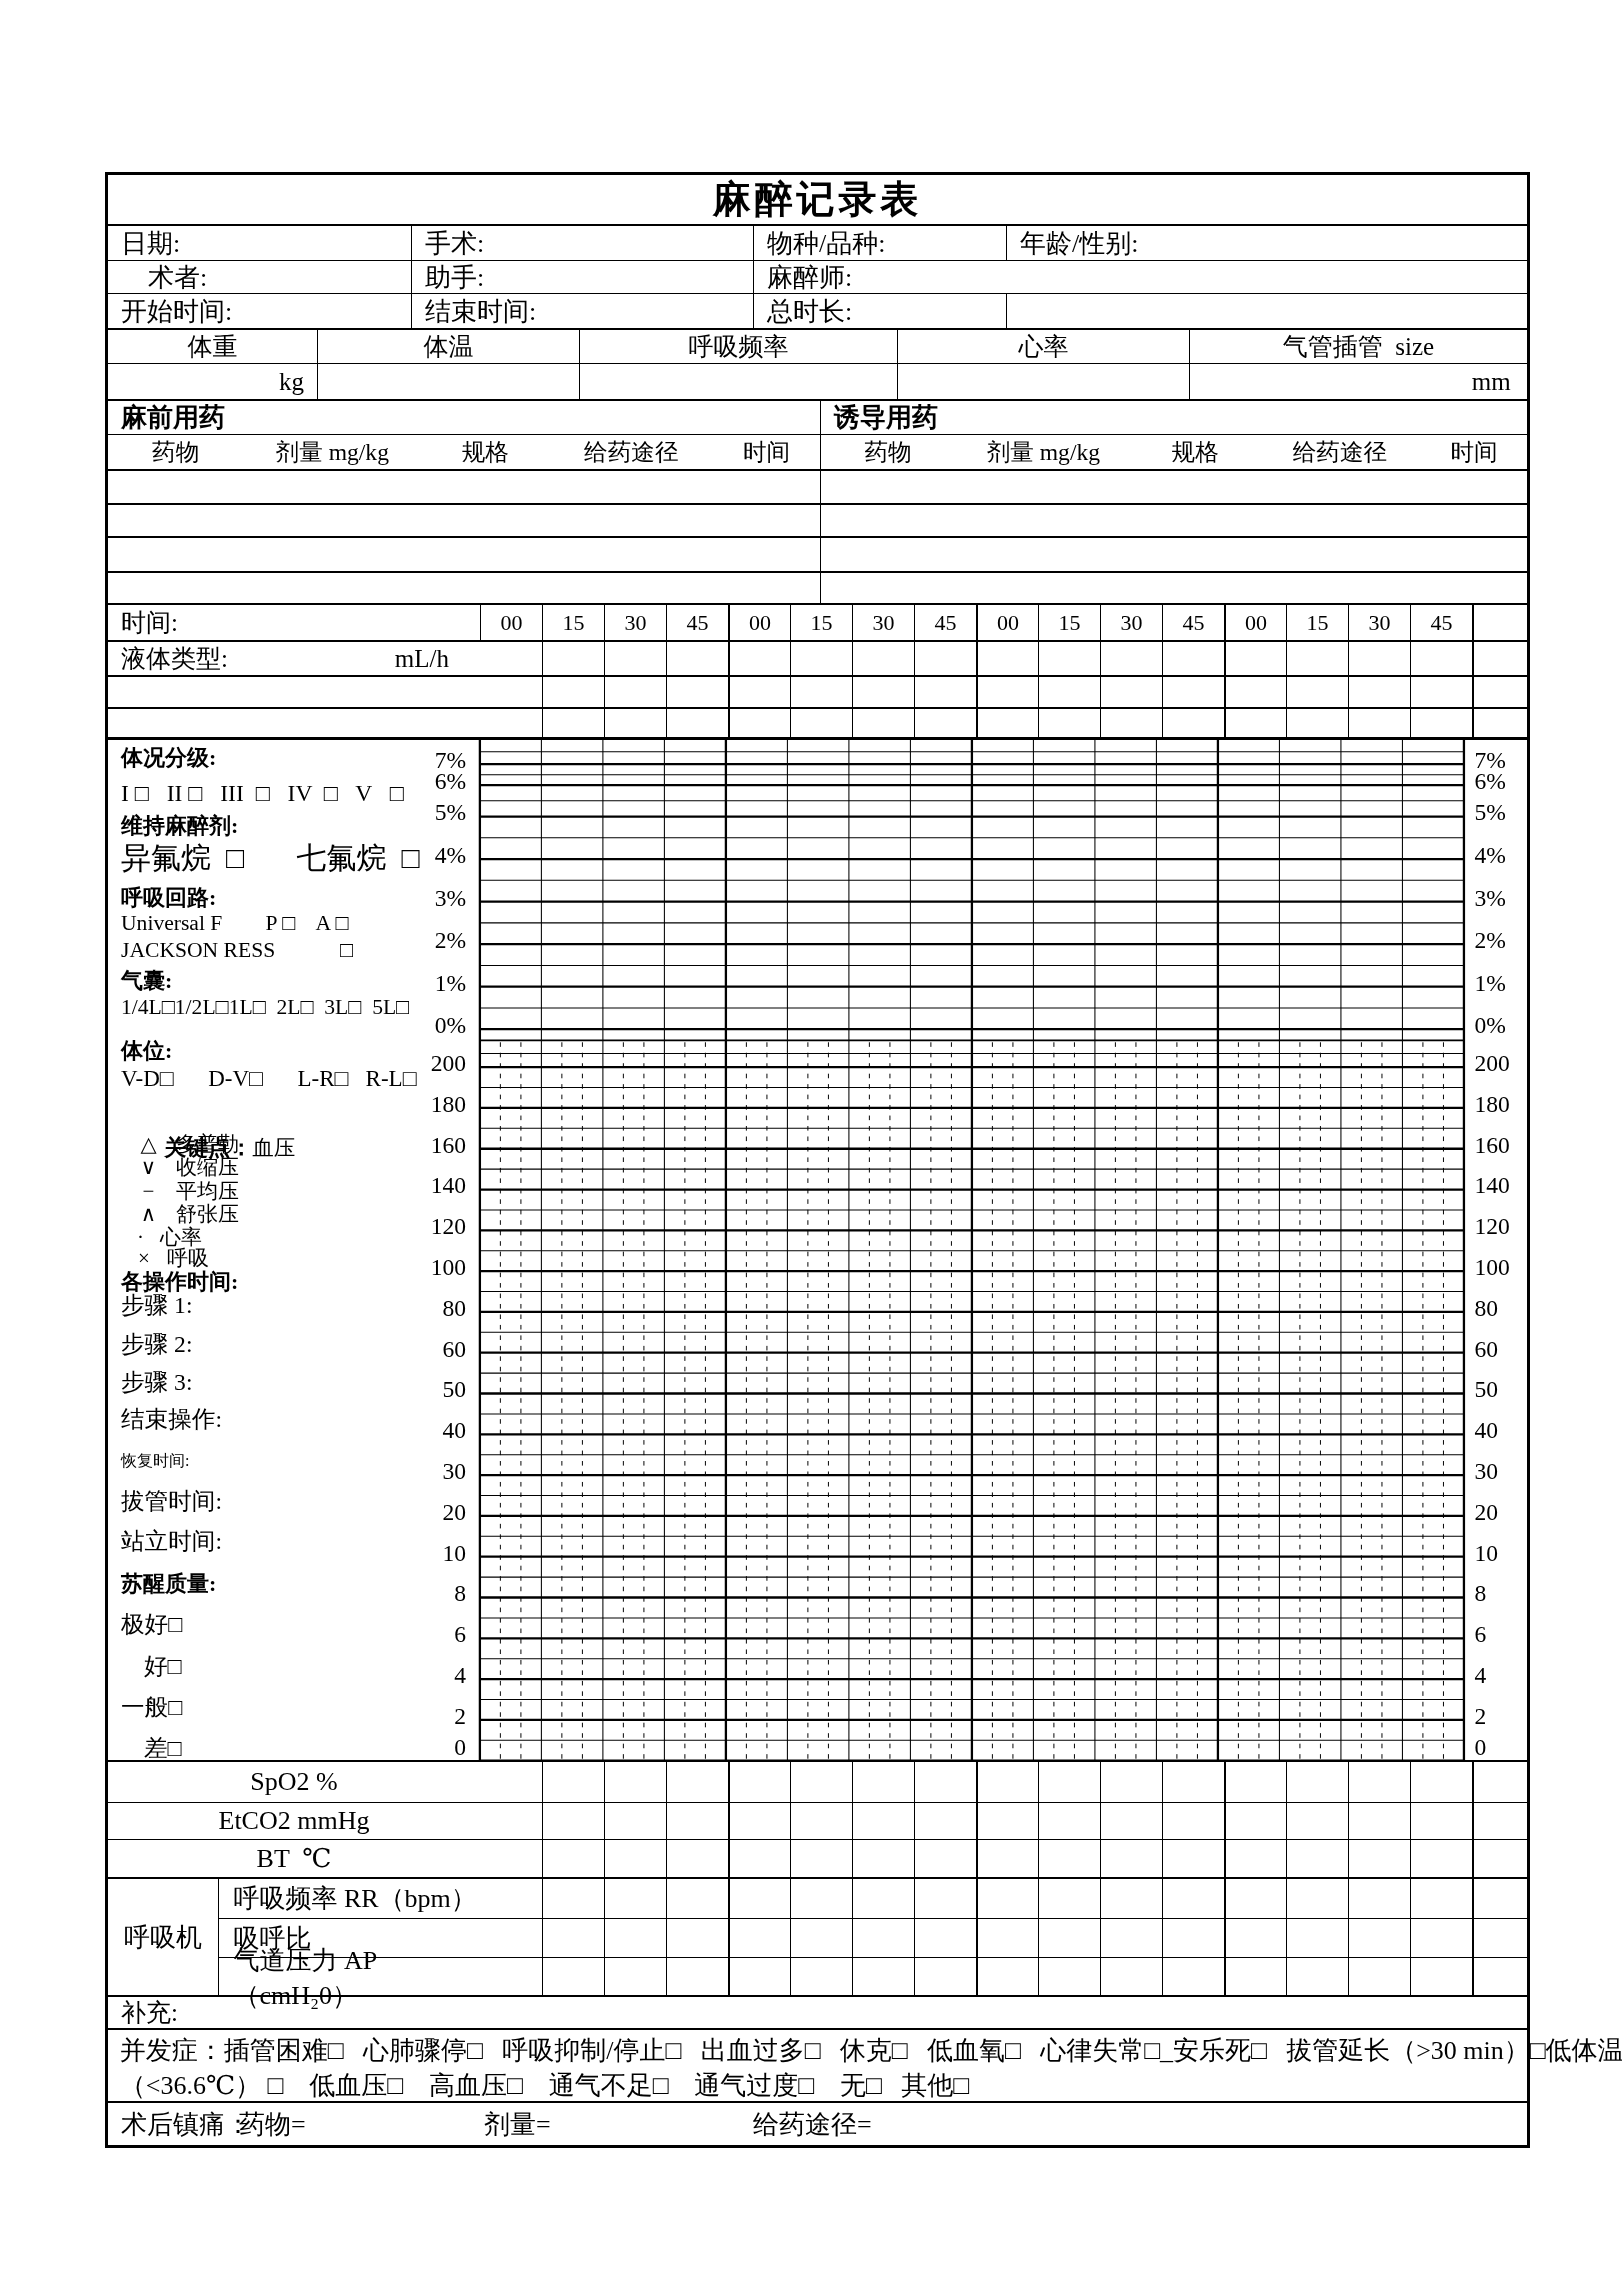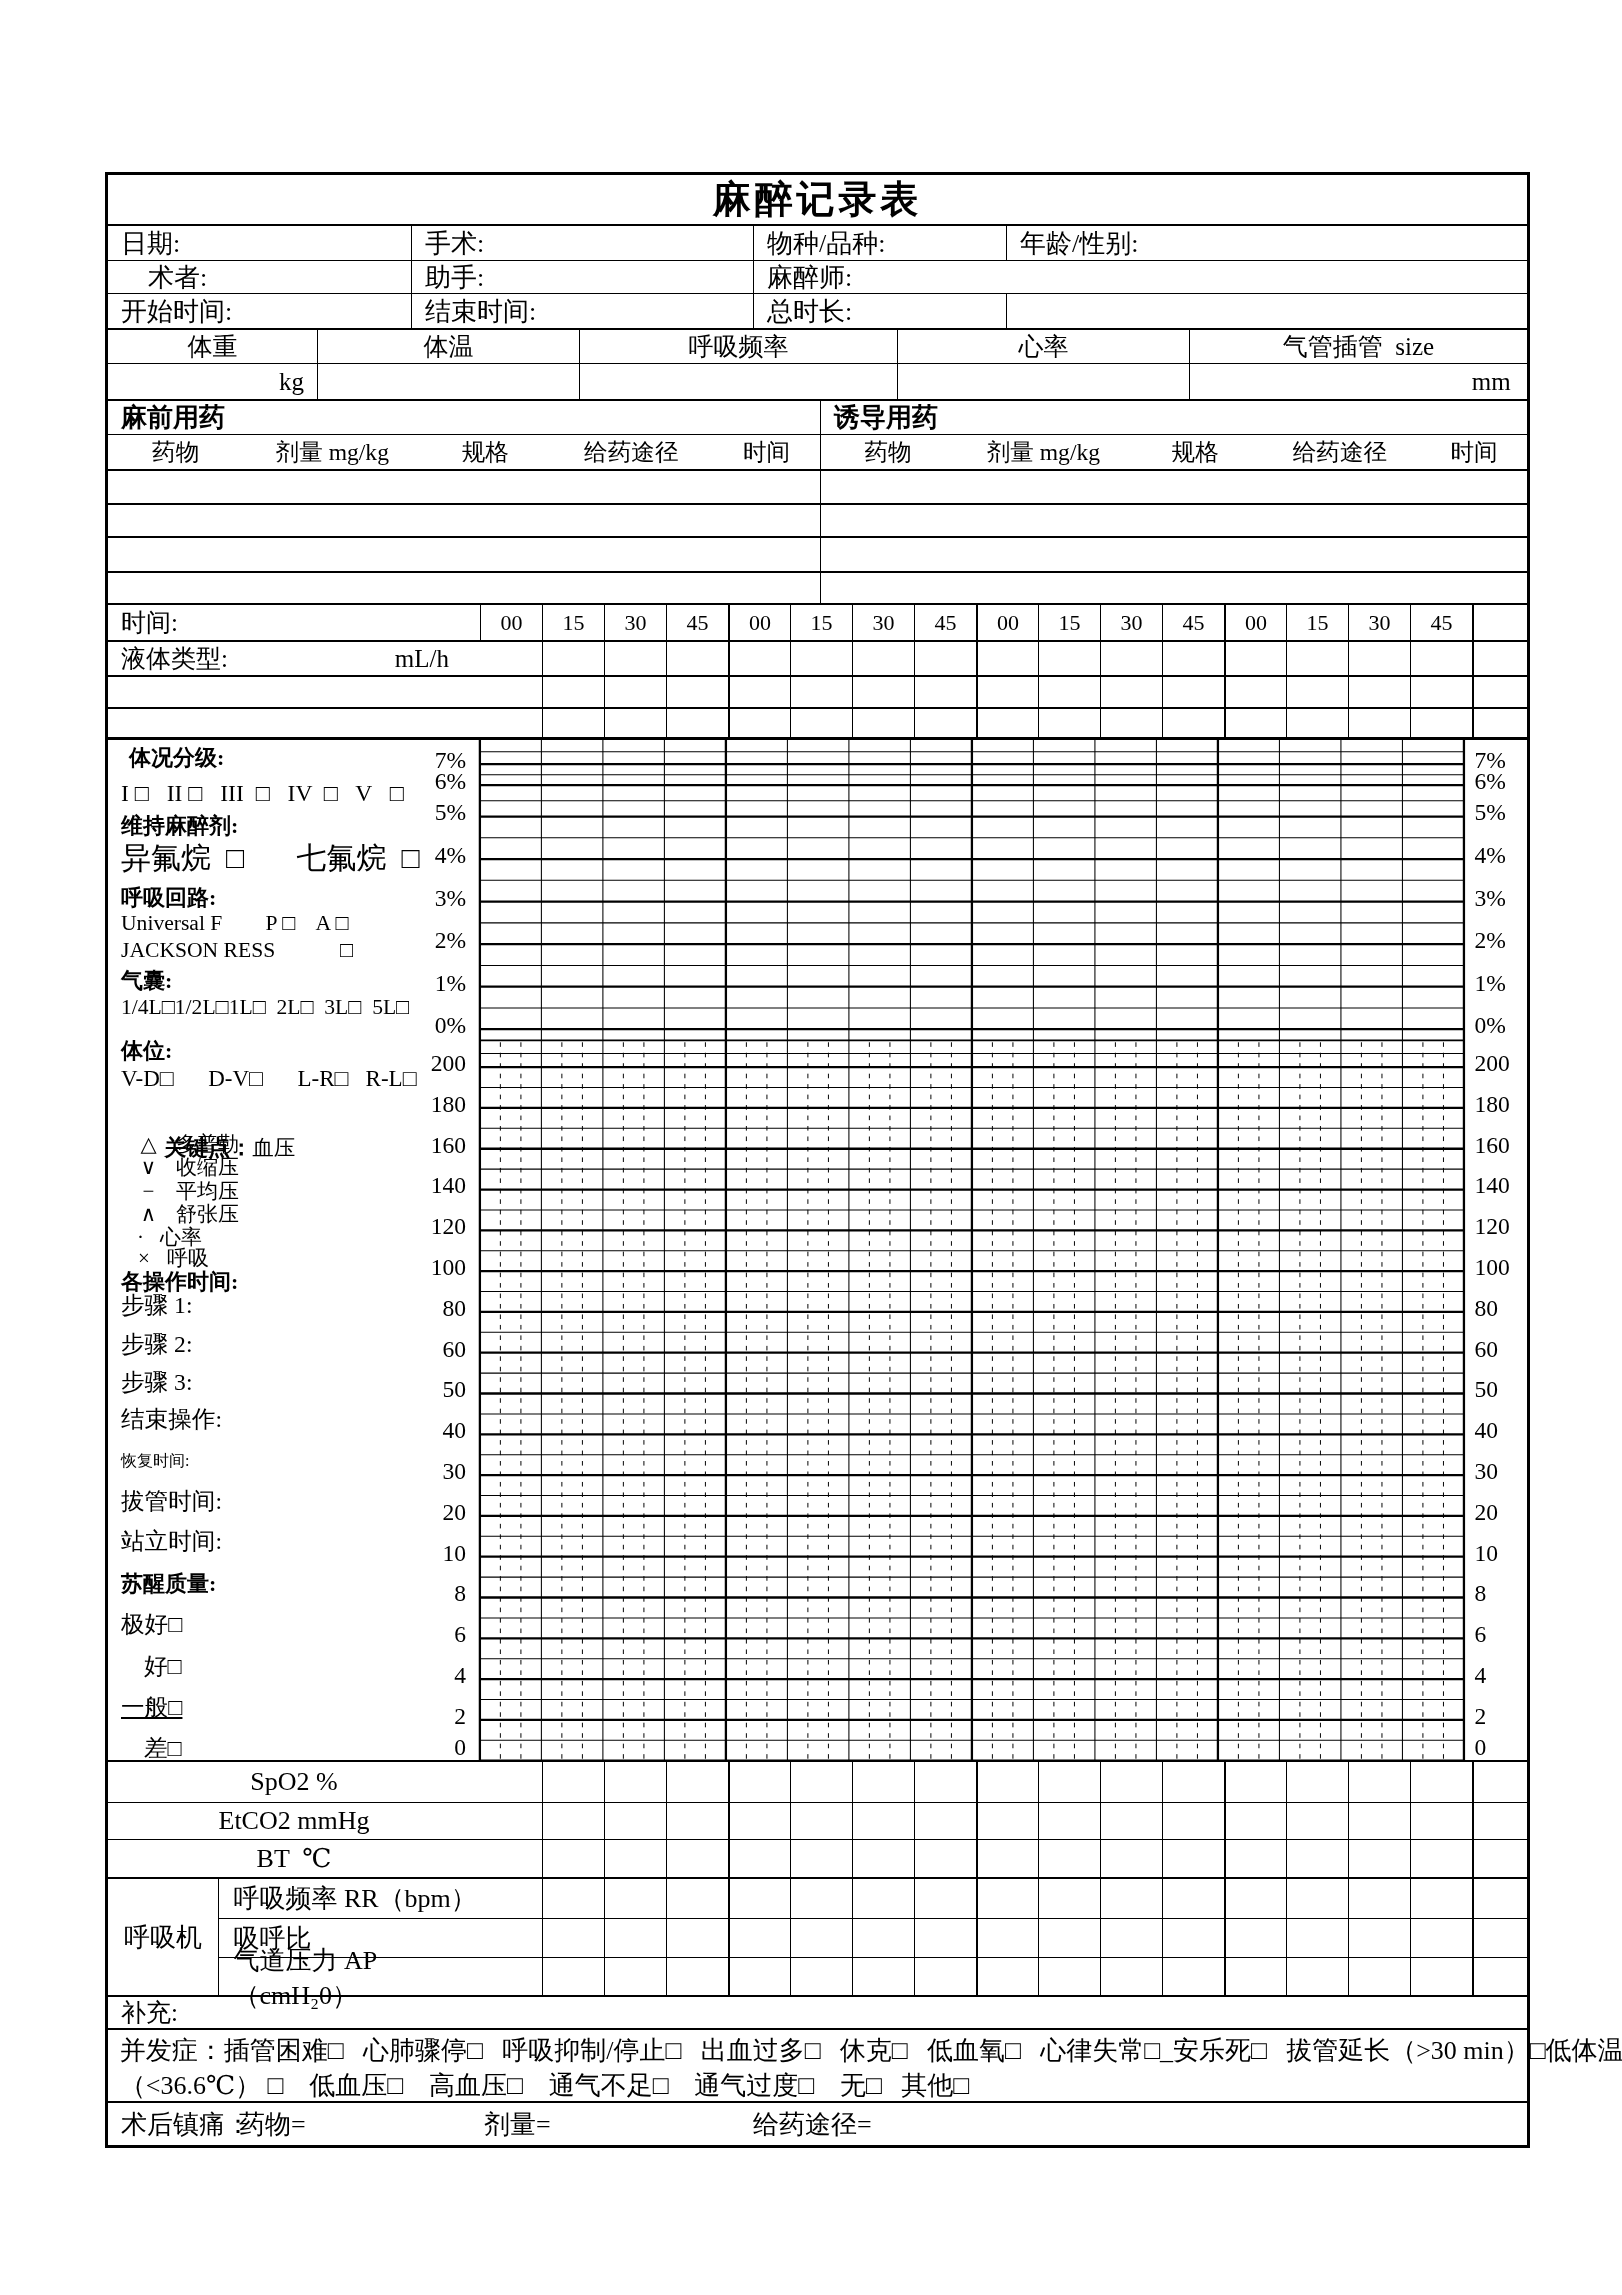--- a/index.html
+++ b/index.html
@@ -359,21 +359,21 @@
             <line x1="1727.3" y1="462" x2="1727.3" y2="1562" stroke="#000" stroke-width="1.5" stroke-dasharray="7,9"></line>
             <line x1="1758.7" y1="462" x2="1758.7" y2="1562" stroke="#000" stroke-width="1.5" stroke-dasharray="7,9"></line>
             <line x1="1821.3" y1="462" x2="1821.3" y2="1562" stroke="#000" stroke-width="1.5" stroke-dasharray="7,9"></line>
             <line x1="1852.7" y1="462" x2="1852.7" y2="1562" stroke="#000" stroke-width="1.5" stroke-dasharray="7,9"></line>
             <line x1="1915.3" y1="462" x2="1915.3" y2="1562" stroke="#000" stroke-width="1.5" stroke-dasharray="7,9"></line>
             <line x1="1946.7" y1="462" x2="1946.7" y2="1562" stroke="#000" stroke-width="1.5" stroke-dasharray="7,9"></line>
             <line x1="2009.3" y1="462" x2="2009.3" y2="1562" stroke="#000" stroke-width="1.5" stroke-dasharray="7,9"></line>
             <line x1="2040.7" y1="462" x2="2040.7" y2="1562" stroke="#000" stroke-width="1.5" stroke-dasharray="7,9"></line>
           </svg></div>
 
-      <div class="sb sbt" style="top:3.3px;margin-left:8px;">体况分级:</div>
+      <div class="sb sbt" style="top:3.3px;">体况分级:</div>
       <div class="sb" style="top:39px;font-size:23.6px;">I □   II □   III  □   IV  □   V   □</div>
       <div class="sb sbt" style="top:71px;">维持麻醉剂:</div>
       <div class="sb" style="top:99px;font-size:30px;height:37px;line-height:37px;">异氟烷  □       七氟烷  □</div>
       <div class="sb sbt" style="top:143px;">呼吸回路:</div>
       <div class="sb" style="top:169px;">Universal F        P □    A □</div>
       <div class="sb" style="top:196px;">JACKSON RESS            □</div>
       <div class="sb sbt" style="top:226px;">气囊:</div>
       <div class="sb" style="top:253px;">1/4L□1/2L□1L□  2L□  3L□  5L□</div>
       <div class="sb sbt" style="top:296px;">体位:</div>
       <div class="sb" style="top:324px;font-size:23px;">V-D□      D-V□      L-R□   R-L□</div>
@@ -392,21 +392,21 @@
       <div class="sb" style="top:551px;font-size:23.6px;">步骤 1:</div>
       <div class="sb" style="top:590px;font-size:23.6px;">步骤 2:</div>
       <div class="sb" style="top:628px;font-size:23.6px;">步骤 3:</div>
       <div class="sb" style="top:665px;font-size:23.6px;">结束操作:</div>
       <div class="sb" style="top:706px;font-size:16px;">恢复时间:</div>
       <div class="sb" style="top:747px;font-size:23.6px;">拔管时间:</div>
       <div class="sb" style="top:787px;font-size:23.6px;">站立时间:</div>
       <div class="sb sbt" style="top:829px;">苏醒质量:</div>
       <div class="sb" style="top:870px;font-size:23.6px;">极好□</div>
       <div class="sb" style="top:912px;font-size:23.6px;left:36px;">好□</div>
-      <div class="sb" style="top:953px;font-size:23.6px;text-decoration:underline;">一般□</div>
+      <div class="sb" style="top:953px;font-size:23.6px;">一般□</div>
       <div class="sb" style="top:994px;font-size:23.6px;left:36px;">差□</div>
     </div>
 
     <div class="band" style="top:1587px;height:41px;">
       <div class="cellv botlbl" style="width:372px;justify-content:center;">SpO2 %</div>
       <div class="cells" style="width:1047px;">
           <div class="gc " style="width: 62px;"></div>
           <div class="gc bl2" style="width: 62px;"></div>
           <div class="gc bl2" style="width: 62px;"></div>
           <div class="gc bl2" style="width: 62px;"></div>

